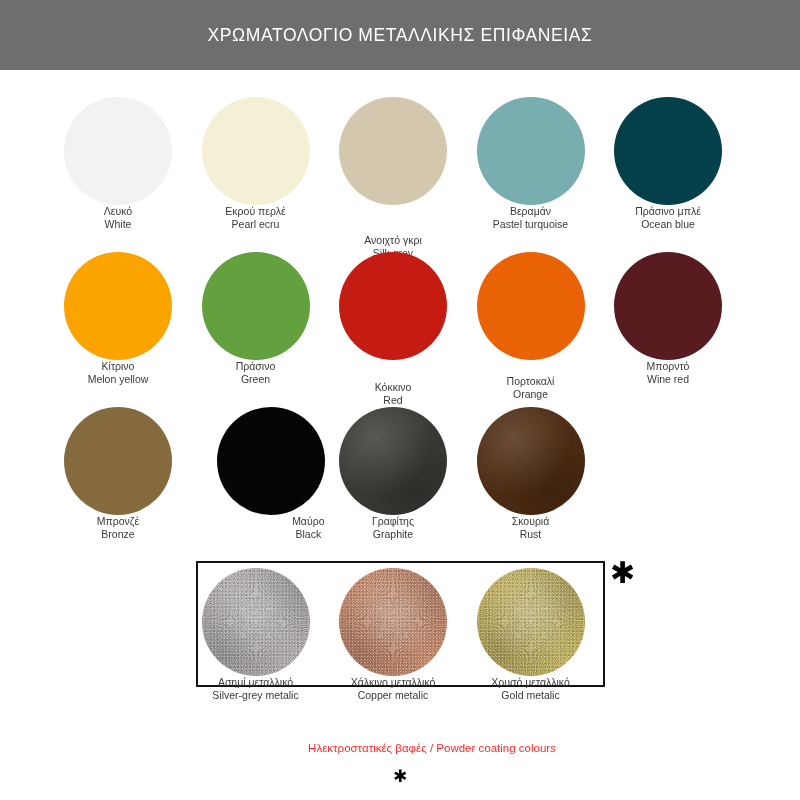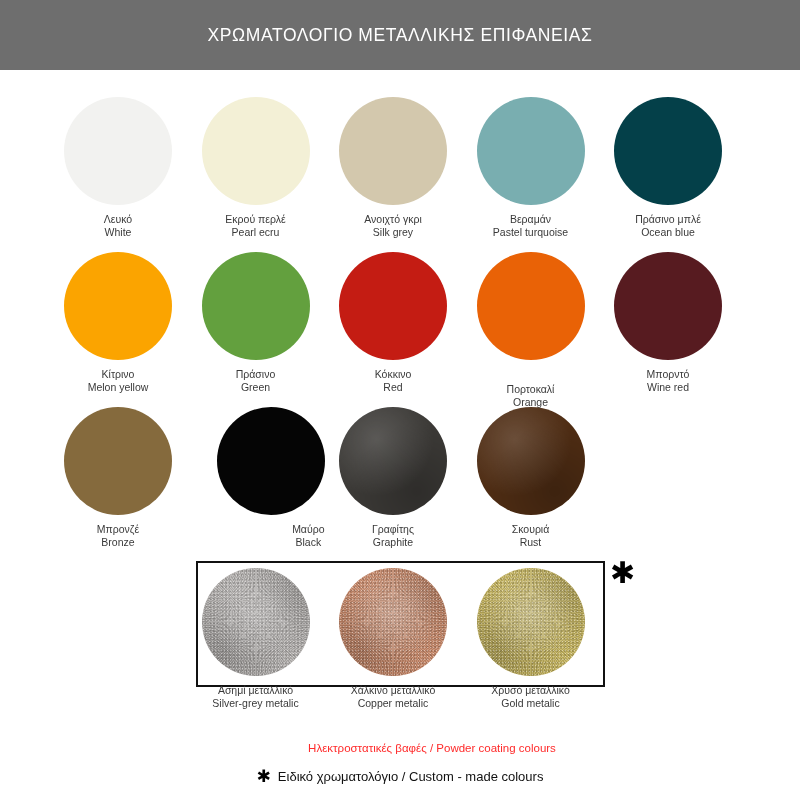--- a/index.html
+++ b/index.html
@@ -32,21 +32,21 @@
   .row{position:absolute;left:0;width:800px;}
   .cell{
     position:absolute;width:138px;
     display:flex;flex-direction:column;align-items:center;
   }
   .swatch{
     width:108px;height:108px;border-radius:50%;
     position:relative;overflow:hidden;
   }
   .labels{
-    margin-top:8px;text-align:center;line-height:12.5px;
+    text-align:center;line-height:12.5px;
   }
   .lbl-el{
     display:block;font-size:10.5px;color:#3a3a3a;white-space:nowrap;
   }
   .lbl-en{
     display:block;font-size:10.5px;color:#3a3a3a;white-space:nowrap;
   }
 
   
   .tex-matte::after{
@@ -118,21 +118,21 @@
             <span class="lbl-en">White</span>
           </div>
         </div>
         <div class="cell" style="left: 186.5px; top: 97px;">
           <div class="swatch" style="background: rgb(243, 240, 214);"></div>
           <div class="labels">
             <span class="lbl-el">Εκρού περλέ</span>
             <span class="lbl-en">Pearl ecru</span>
           </div>
         </div>
-        <div class="cell" style="left: 324px; top: 97px;">
+        <div class="cell" style="left: 324px; top: 97px; gap: 29px;">
           <div class="swatch" style="background: rgb(211, 200, 173);"></div>
           <div class="labels">
             <span class="lbl-el">Ανοιχτό γκρι</span>
             <span class="lbl-en">Silk grey</span>
           </div>
         </div>
         <div class="cell" style="left: 461.5px; top: 97px;">
           <div class="swatch" style="background: rgb(121, 174, 176);"></div>
           <div class="labels">
             <span class="lbl-el">Βεραμάν</span>
@@ -155,21 +155,21 @@
             <span class="lbl-en">Melon yellow</span>
           </div>
         </div>
         <div class="cell" style="left: 186.5px; top: 252px;">
           <div class="swatch" style="background: rgb(99, 160, 62);"></div>
           <div class="labels">
             <span class="lbl-el">Πράσινο</span>
             <span class="lbl-en">Green</span>
           </div>
         </div>
-        <div class="cell" style="left: 324px; top: 252px;">
+        <div class="cell" style="left: 324px; top: 252px; gap: 21px;">
           <div class="swatch" style="background: rgb(196, 28, 19);"></div>
           <div class="labels">
             <span class="lbl-el">Κόκκινο</span>
             <span class="lbl-en">Red</span>
           </div>
         </div>
         <div class="cell" style="left: 461.5px; top: 252px; gap: 15px;">
           <div class="swatch" style="background: rgb(233, 98, 6);"></div>
           <div class="labels">
             <span class="lbl-el">Πορτοκαλί</span>
@@ -235,16 +235,15 @@
             <span class="lbl-el">Χρυσό μεταλλικό</span>
             <span class="lbl-en">Gold metalic</span>
           </div>
         </div>
       </div>
     </div>
 
   <div class="footer-red" style="color: rgb(255, 42, 42); margin-left: 32px;">Ηλεκτροστατικές βαφές / Powder coating colours</div>
   <div class="footer-custom">
     <span class="footer-star">✱</span>
-    <span class="footer-custom-text">Ειδικό χρωματολόγιο / Custom - made colours</span>
   </div>
 
 </div>
 
 </body></html>

